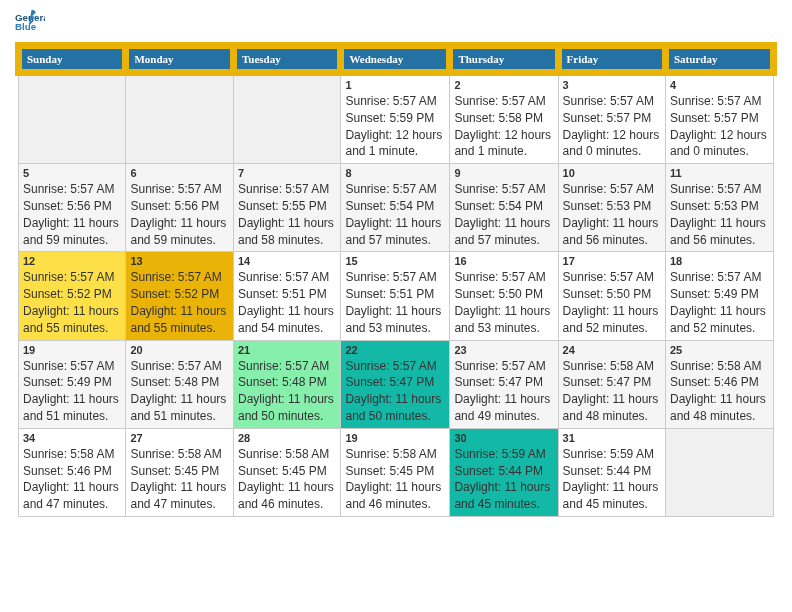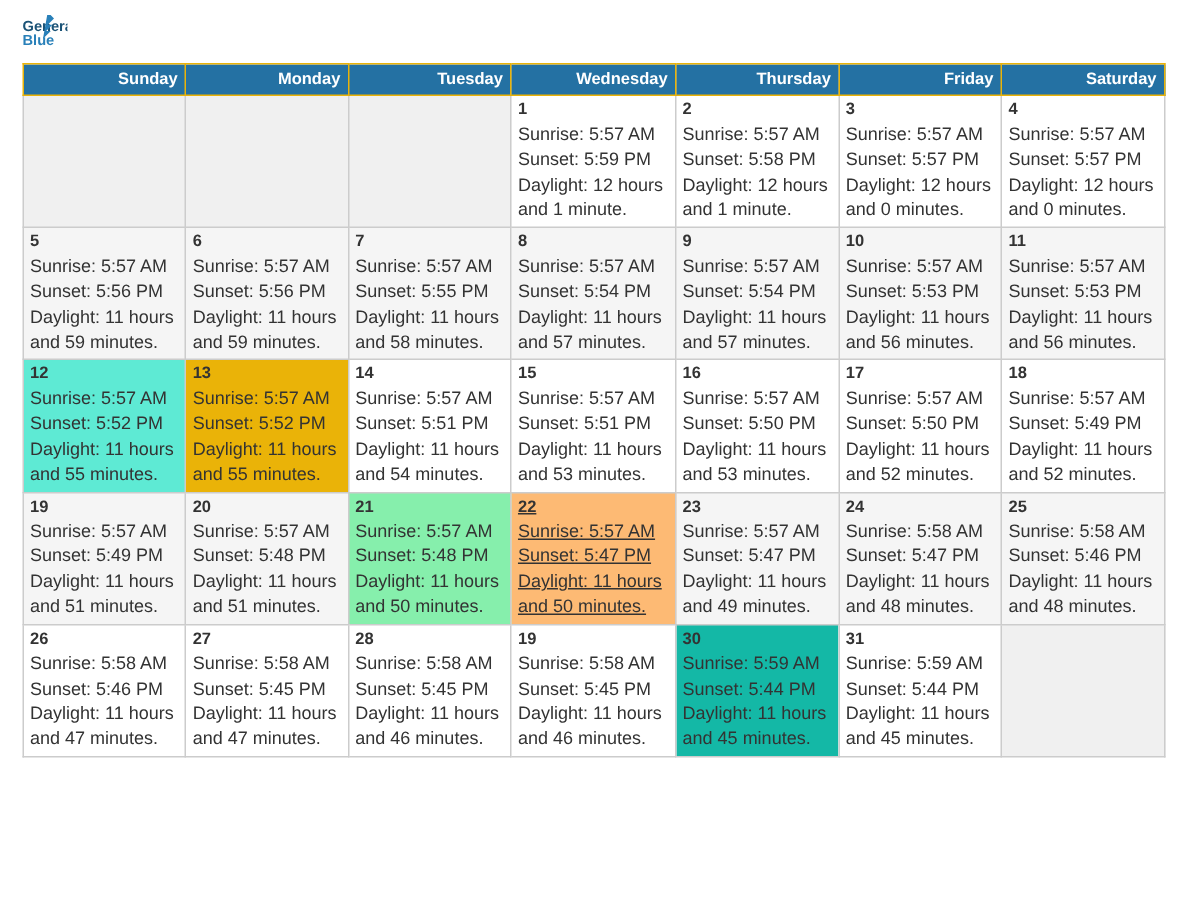--- a/index.html
+++ b/index.html
@@ -47,22 +47,23 @@
       width: 100%;
       border-collapse: collapse;
       border: 1px solid #ccc;
     }
     .calendar th {
       background: #2471a3;
       color: #fff;
       font-size: 11px;
       font-weight: bold;
       padding: 4px 5px;
-      text-align: right;
-      border: 1px solid #eab308;
+      text-align: left;
+      border: 7px solid #eab308;
+      font-family: Liberation Serif, serif;
     }
     .calendar td {
       width: 113px;
       vertical-align: top;
       border: 1px solid #ccc;
       padding: 3px 4px;
       font-size: 9.5px;
       color: #333;
       background: #fff;
       height: 82px;
@@ -201,21 +202,21 @@
           </td>
           <td style="background: rgb(245, 245, 245);">
             <span class="day-num">11</span>
             <div class="cell-info" style="white-space: pre-line;">Sunrise: 5:57 AM
 Sunset: 5:53 PM
 Daylight: 11 hours
 and 56 minutes.</div>
           </td>
         </tr>
         <tr>
-          <td style="background: #5eead4;">
+          <td style="background: #fde047;">
             <span class="day-num">12</span>
             <div class="cell-info" style="white-space: pre-line;">Sunrise: 5:57 AM
 Sunset: 5:52 PM
 Daylight: 11 hours
 and 55 minutes.</div>
           </td>
           <td style="background: #eab308;">
             <span class="day-num">13</span>
             <div class="cell-info" style="white-space: pre-line;">Sunrise: 5:57 AM
 Sunset: 5:52 PM
@@ -273,21 +274,21 @@
 Daylight: 11 hours
 and 51 minutes.</div>
           </td>
           <td style="background: #86efac;">
             <span class="day-num">21</span>
             <div class="cell-info" style="white-space: pre-line;">Sunrise: 5:57 AM
 Sunset: 5:48 PM
 Daylight: 11 hours
 and 50 minutes.</div>
           </td>
-          <td style="background: #fdba74; text-decoration: underline;">
+          <td style="background: #14b8a6;">
             <span class="day-num">22</span>
             <div class="cell-info" style="white-space: pre-line;">Sunrise: 5:57 AM
 Sunset: 5:47 PM
 Daylight: 11 hours
 and 50 minutes.</div>
           </td>
           <td style="background: rgb(245, 245, 245);">
             <span class="day-num">23</span>
             <div class="cell-info" style="white-space: pre-line;">Sunrise: 5:57 AM
 Sunset: 5:47 PM
@@ -304,21 +305,21 @@
           <td style="background: rgb(245, 245, 245); margin-top: 20px;">
             <span class="day-num">25</span>
             <div class="cell-info" style="white-space: pre-line;">Sunrise: 5:58 AM
 Sunset: 5:46 PM
 Daylight: 11 hours
 and 48 minutes.</div>
           </td>
         </tr>
         <tr>
           <td style="background: rgb(255, 255, 255);">
-            <span class="day-num">26</span>
+            <span class="day-num">34</span>
             <div class="cell-info" style="white-space: pre-line;">Sunrise: 5:58 AM
 Sunset: 5:46 PM
 Daylight: 11 hours
 and 47 minutes.</div>
           </td>
           <td style="background: rgb(255, 255, 255);">
             <span class="day-num">27</span>
             <div class="cell-info" style="white-space: pre-line;">Sunrise: 5:58 AM
 Sunset: 5:45 PM
 Daylight: 11 hours

